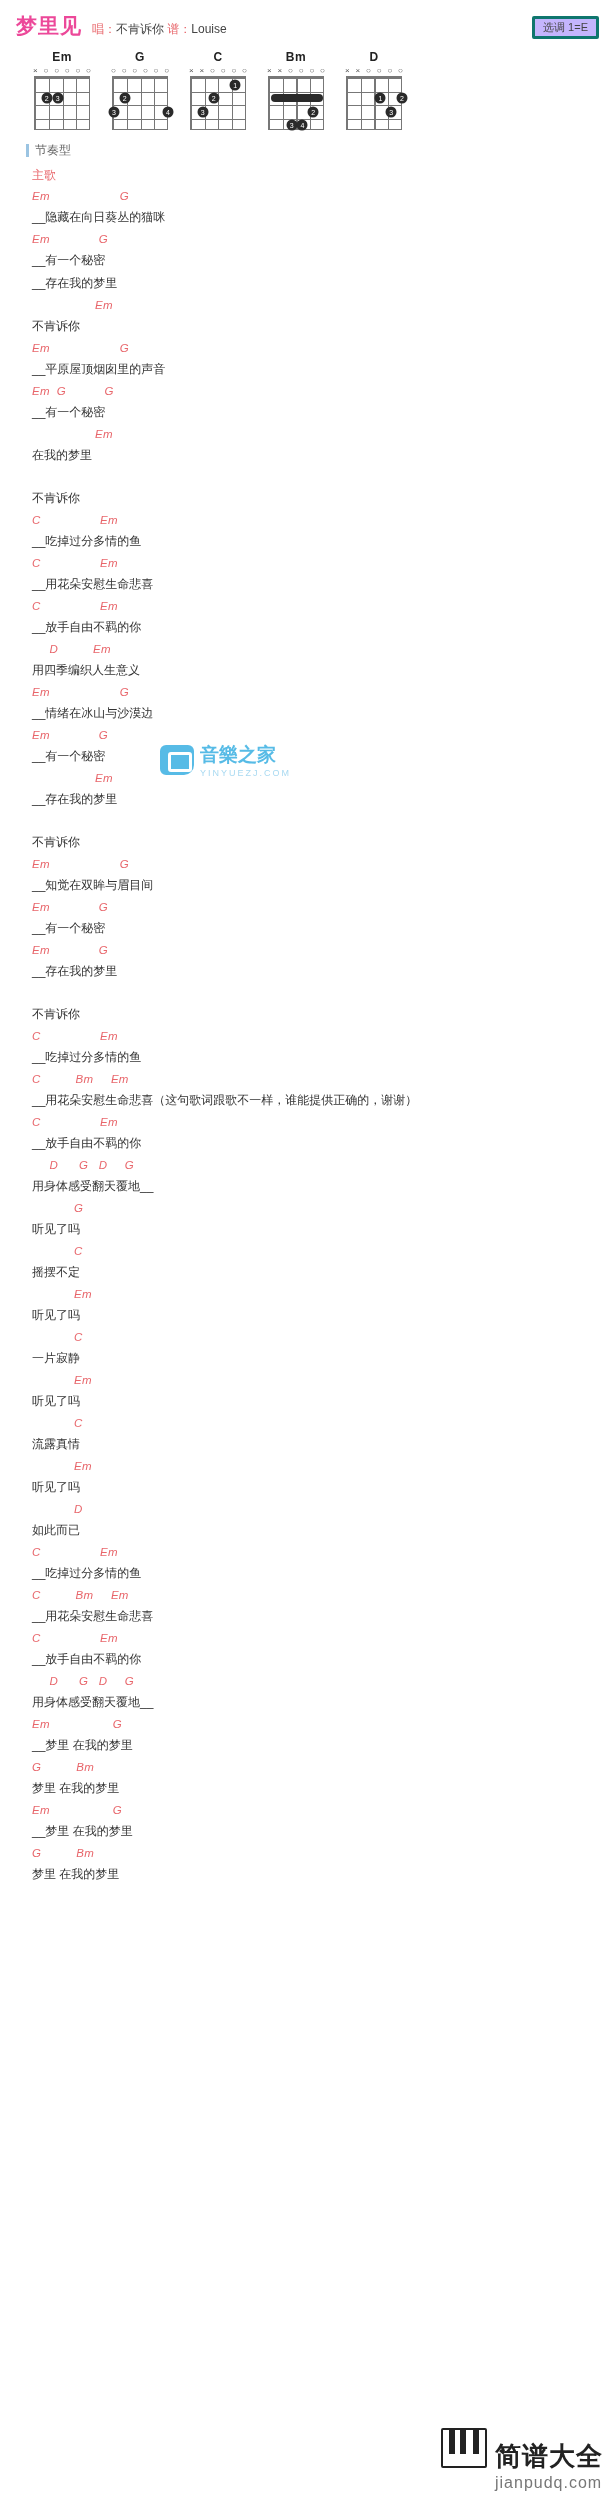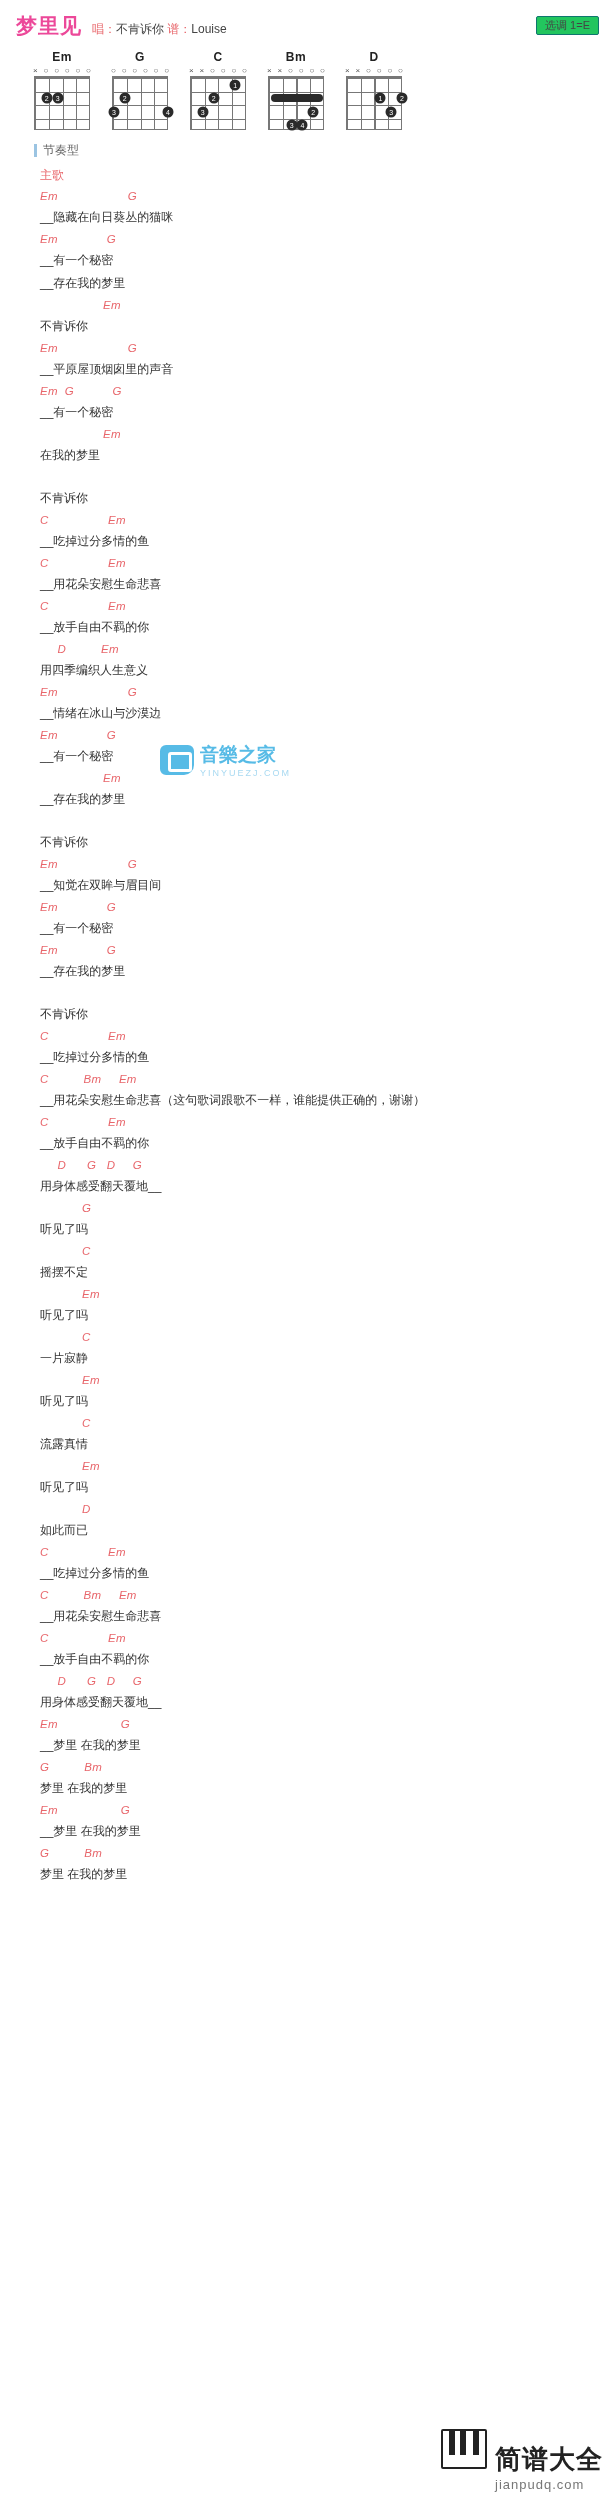--- a/index.html
+++ b/index.html
@@ -29,26 +29,26 @@
   }
   .credit {
     font-size: 12px;
     color: #444;
   }
   .credit .lbl { color: #e8666b; }
   .capo-box {
     position: absolute;
     right: 14px;
     top: 16px;
-    border: 1px solid #0f766e;
+    border: 3px solid #0f766e;
     border-radius: 2px;
     font-size: 11px;
     padding: 1px 8px;
     color: #444;
-    background: #22c55e;
+    background: #c4b5fd;
   }
   
   .chords {
     display: flex;
     gap: 14px;
     padding: 6px 0 2px 30px;
   }
   .chord { width: 64px; }
   .chord-name {
     text-align: center;
@@ -91,21 +91,21 @@
     transform: translate(-50%, -50%);
   }
   .barre {
     position: absolute;
     height: 8px;
     border-radius: 4px;
     background: #2a2a2a;
     transform: translateY(-50%);
   }
   
-  .sheet { padding: 6px 0 0 12px; }
+  .sheet { padding: 6px 0 0 4px; }
   .sect-bar {
     display: flex;
     align-items: center;
     gap: 6px;
     padding: 4px 0 4px 22px;
     font-size: 12px;
     color: #666;
   }
   .sect-bar .mark {
     display: inline-block;
@@ -159,21 +159,21 @@
     border: 2px solid #222;
     position: relative;
     border-radius: 2px;
   }
   .piano i {
     position: absolute; top: 0;
     width: 6px; height: 24px;
     background: #222;
   }
   .wm-bottom .bt1 { color: #222; font-size: 26px; font-weight: bold; letter-spacing: 1px; margin-top: 36px; }
-  .wm-bottom .bt2 { color: #777; font-size: 13px; letter-spacing: 1px; }
+  .wm-bottom .bt2 { color: #777; font-size: 16px; letter-spacing: 1px; }
   .bbox { display: flex; flex-direction: column; align-items: flex-start; }
 </style>
 </head>
 <body>
 
 <div class="header">
   <span class="song-title">梦里见</span>
   <span class="credit">
     <span class="lbl">唱：</span><span>不肯诉你</span>
     <span class="lbl">谱：</span><span>Louise</span>

